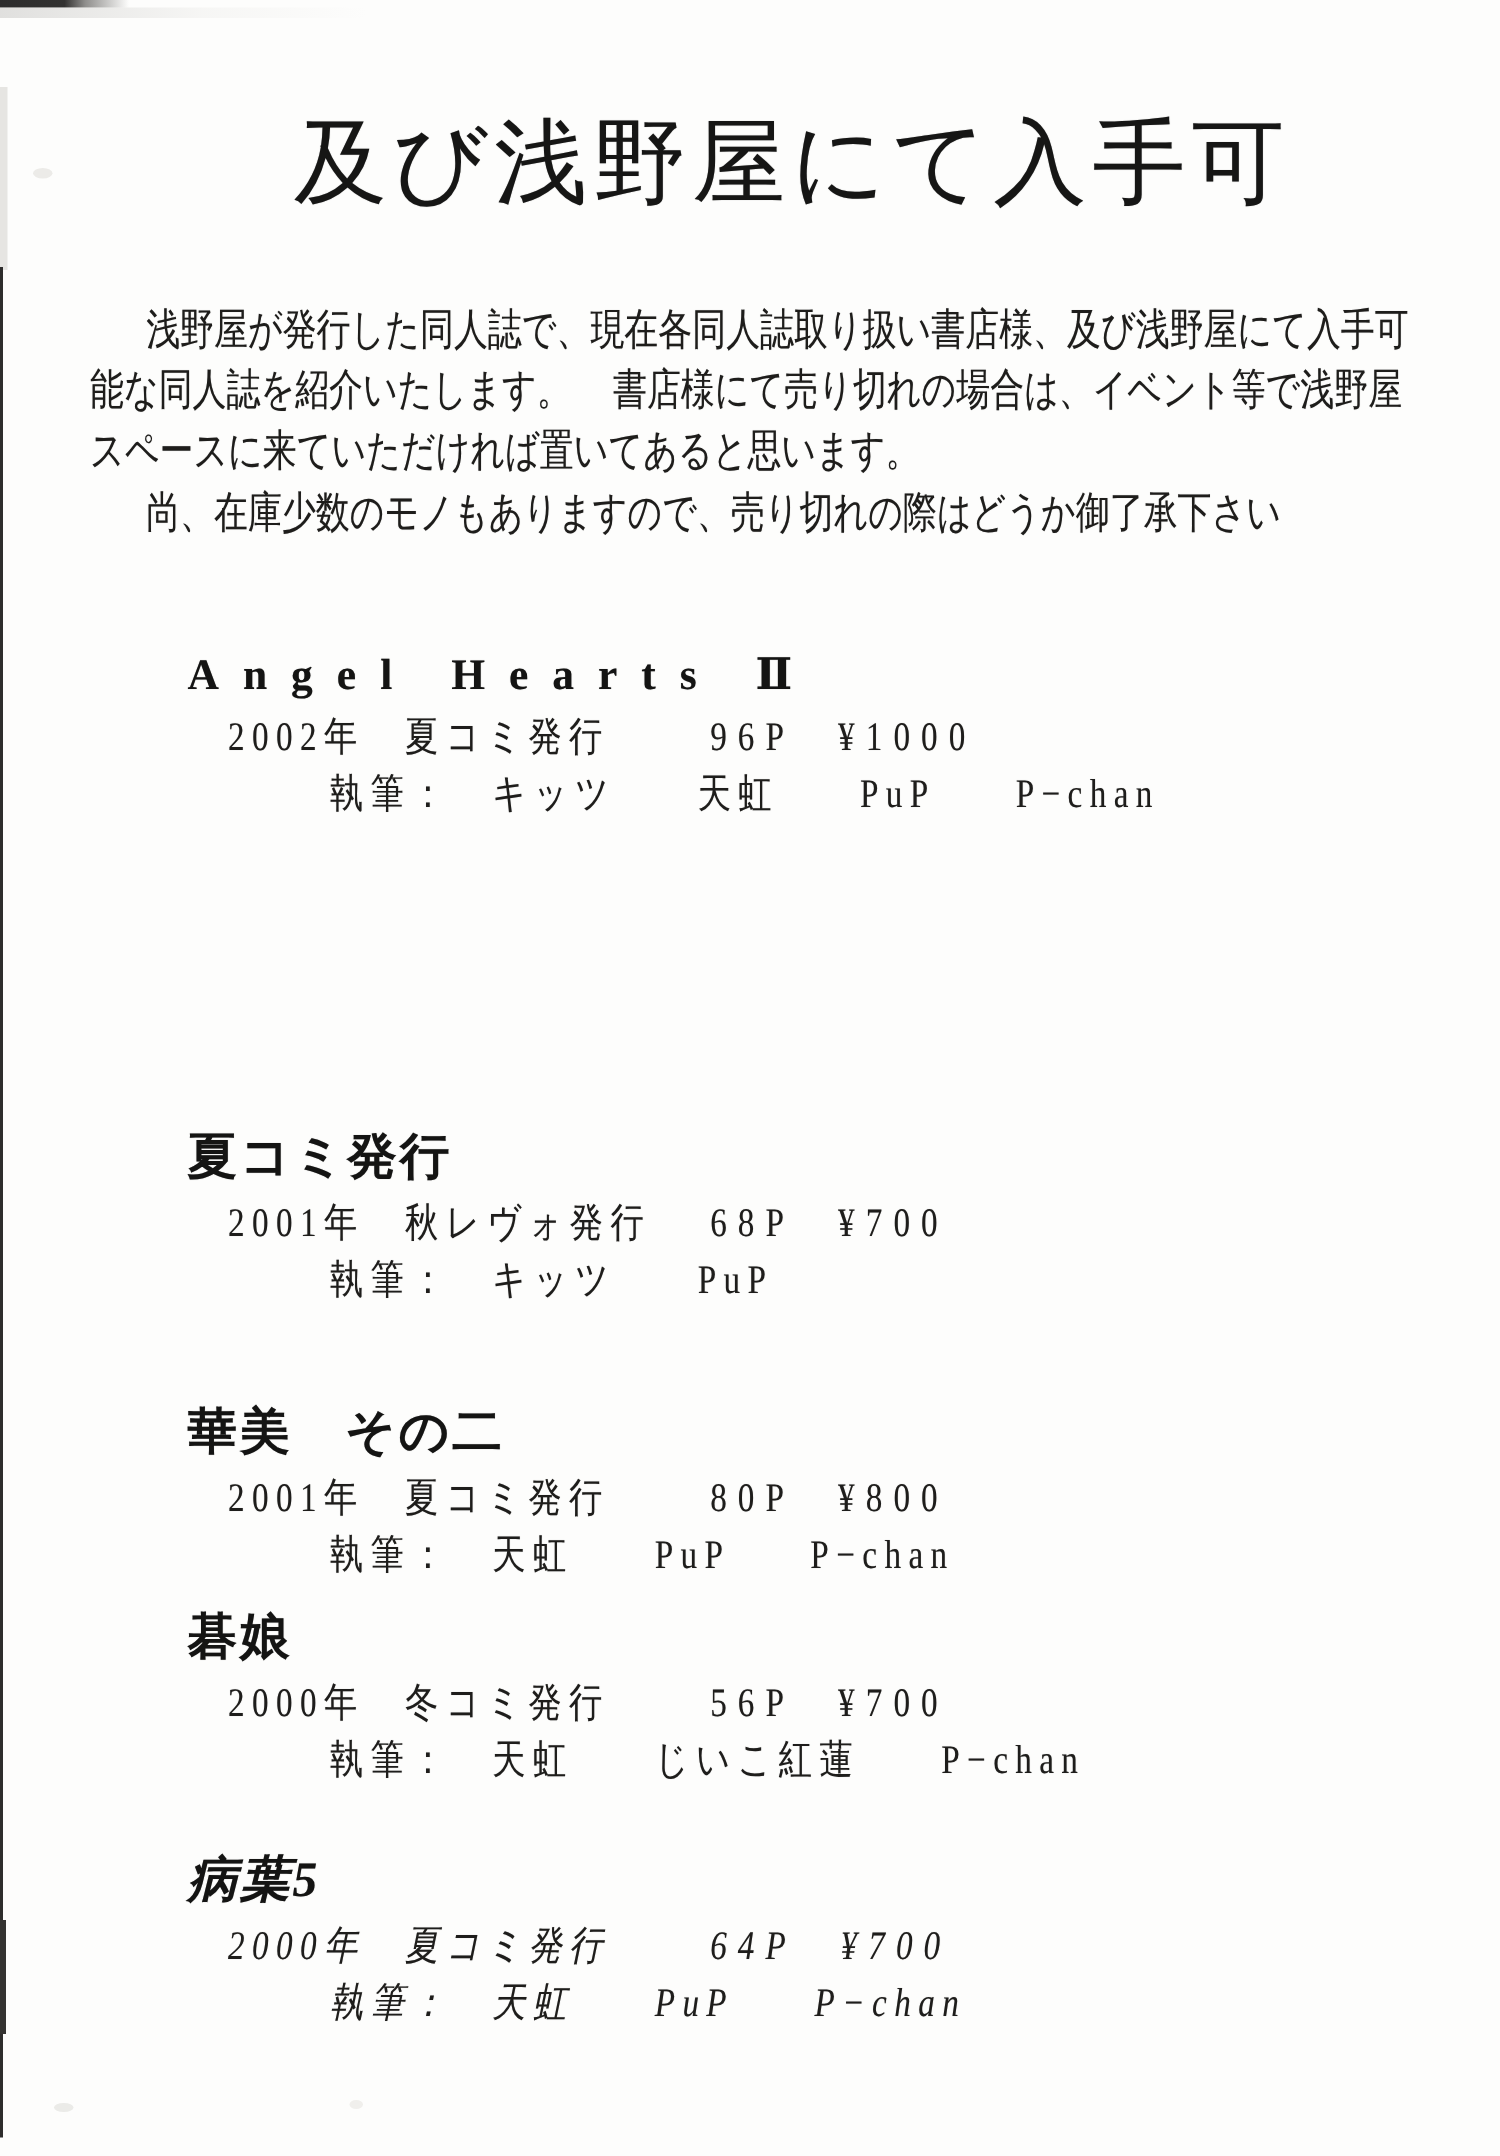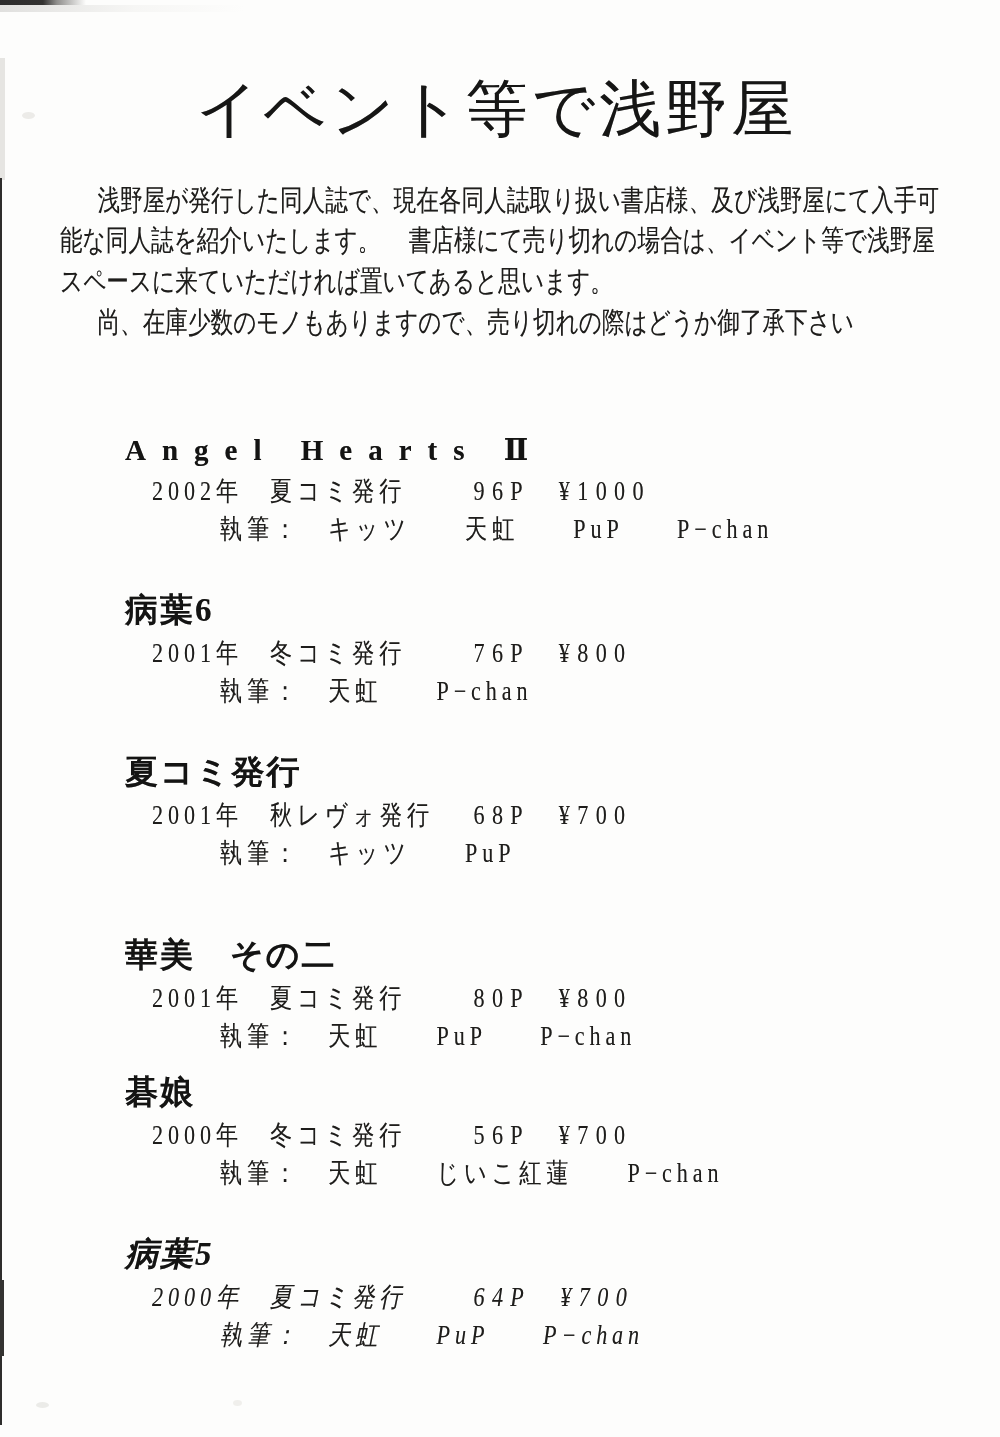--- a/index.html
+++ b/index.html
@@ -49,21 +49,21 @@
     letter-spacing: 4px;
     line-height: 70px;
     color: #161615;
     white-space: pre;
     text-shadow: 0 0 0.6px rgba(40,40,40,0.45);
   }
 
   
   .intro {
     position: absolute;
-    left: 60px; top: 180px;
+    left: 60px; top: 200px;
     width: 920px;
   }
   .intro-line {
     font-size: 29px;
     line-height: 40px;
     white-space: pre;
     transform: scaleX(0.78);
     transform-origin: 0 0;
     text-shadow: 0 0 0.6px rgba(40,40,40,0.4);
   }
@@ -134,46 +134,38 @@
 
   <div class="art art-top-strip"></div>
   <div class="art art-top-smear"></div>
   <div class="art art-left-light"></div>
   <div class="art art-left-line"></div>
   <div class="art art-left-mid"></div>
   <div class="art art-dot art-dot-a"></div>
   <div class="art art-dot art-dot-b"></div>
   <div class="art art-dot art-dot-c"></div>
 
-  <h1 class="page-title">イベント等で浅野屋</h1>
+  <h1 class="page-title">及び浅野屋にて入手可</h1>
 
   <div class="intro">
     <div class="intro-line indent">浅野屋が発行した同人誌で、現在各同人誌取り扱い書店様、及び浅野屋にて入手可</div>
     <div class="intro-line">能な同人誌を紹介いたします。　 書店様にて売り切れの場合は、イベント等で浅野屋</div>
     <div class="intro-line l3">スペースに来ていただければ置いてあると思います。</div>
     <div class="intro-line indent">尚、在庫少数のモノもありますので、売り切れの際はどうか御了承下さい</div>
   </div>
 
   <div class="entry e0">
     <h2 class="entry-title title-latin">Angel Hearts Ⅱ</h2>
     <div class="entry-info">
       <span class="entry-date">2002年　夏コミ発行</span>
       <span class="entry-pages">96P　¥1000</span>
     </div>
     <div class="entry-writers">執筆：　キッツ　　天虹　　PuP　　P−chan</div>
   </div>
 
-  <div class="entry e1">
-    <h2 class="entry-title">病葉6</h2>
-    <div class="entry-info">
-      <span class="entry-date">2001年　冬コミ発行</span>
-      <span class="entry-pages">76P　¥800</span>
-    </div>
-    <div class="entry-writers">執筆：　天虹　　P−chan</div>
-  </div>
 
   <div class="entry e2">
     <h2 class="entry-title">夏コミ発行</h2>
     <div class="entry-info">
       <span class="entry-date">2001年　秋レヴォ発行</span>
       <span class="entry-pages">68P　¥700</span>
     </div>
     <div class="entry-writers">執筆：　キッツ　　PuP</div>
   </div>
 

